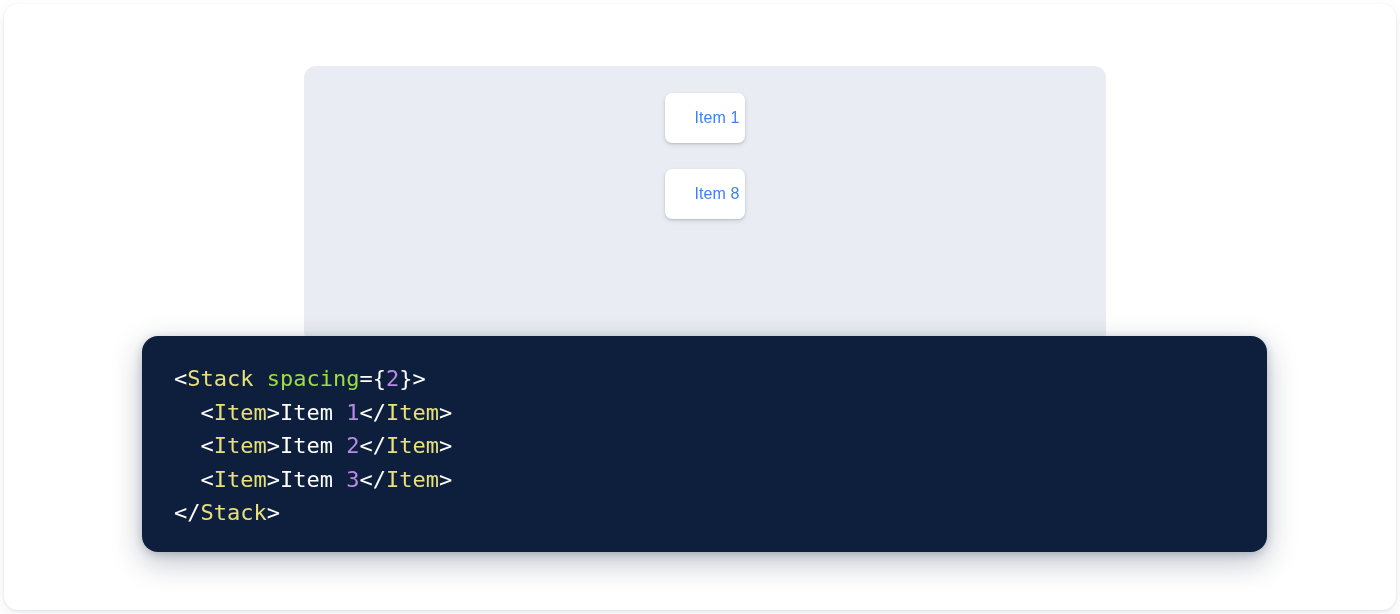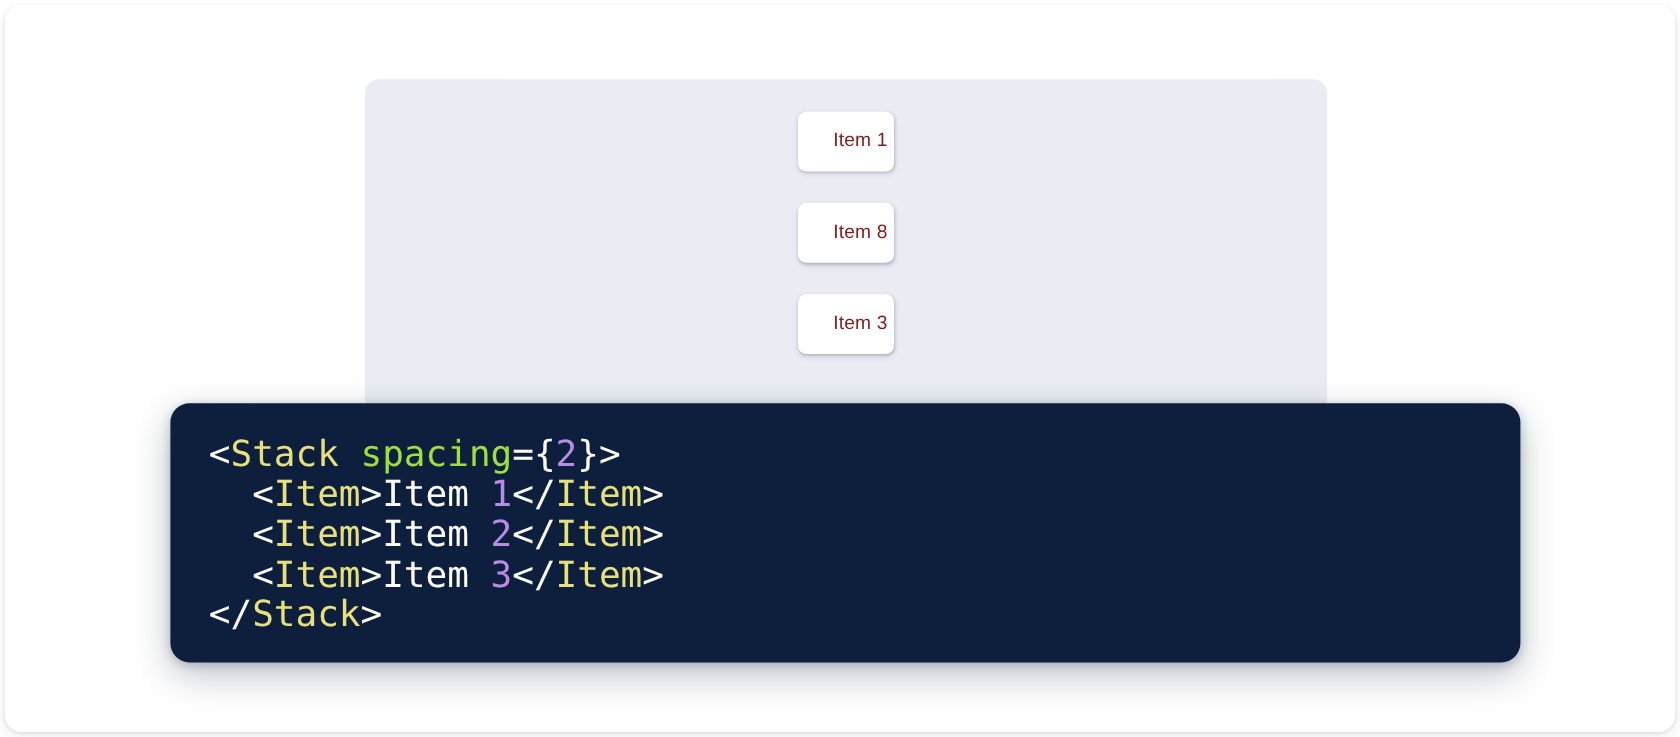--- a/index.html
+++ b/index.html
@@ -56,42 +56,42 @@
 
   .stack-item {
     width: 80px;
     height: 50px;
     background: #ffffff;
     border-radius: 7px;
     display: flex;
     align-items: center;
     justify-content: center;
     font-size: 16px;
-    color: #7f1d1d;
+    color: #3b82f6;
     letter-spacing: 0.1px;
     box-shadow: 0 1px 2px rgba(20,30,55,0.16), 0 2px 5px rgba(20,30,55,0.10);
     padding-left: 24px;
   }
 
   
   .code-block {
     position: absolute;
     left: 138px;
     top: 332px;
     width: 1125px;
     height: 216px;
     background: #0d1f3c;
     border-radius: 16px;
     padding: 26px 32px;
     box-shadow: 0 10px 30px rgba(13,31,60,0.28), 0 2px 8px rgba(13,31,60,0.20);
   }
 
   .code {
     font-family: "DejaVu Sans Mono", "Liberation Mono", monospace;
-    font-size: 30px;
+    font-size: 22px;
     line-height: 33.6px;
     color: #ffffff;
     white-space: pre;
     letter-spacing: 0px;
   }
 
   .code .line { display: block; height: 33.6px; }
 
   .tok-punct { color: #ffffff; }
   .tok-tag   { color: #e8e07b; }
@@ -107,23 +107,20 @@
   <div class="outer-card">
 
     <div class="preview-panel">
       <div class="stack" id="stack-container">
           <div class="stack-item">
             <span>Item 1</span>
           </div>
           <div class="stack-item">
             <span>Item 8</span>
           </div>
-          <div class="stack-item">
-            <span>Item 3</span>
-          </div>
         </div>
     </div>
 
     <div class="code-block">
       <div class="code" id="code-body"><span class="line"><span class="tok-punct">&lt;</span><span class="tok-tag">Stack</span><span class="tok-text"> </span><span class="tok-attr">spacing</span><span class="tok-punct">={</span><span class="tok-num">2</span><span class="tok-punct">}&gt;</span></span><span class="line"><span class="tok-text">  </span><span class="tok-punct">&lt;</span><span class="tok-tag">Item</span><span class="tok-punct">&gt;</span><span class="tok-text">Item </span><span class="tok-num">1</span><span class="tok-punct">&lt;/</span><span class="tok-tag">Item</span><span class="tok-punct">&gt;</span></span><span class="line"><span class="tok-text">  </span><span class="tok-punct">&lt;</span><span class="tok-tag">Item</span><span class="tok-punct">&gt;</span><span class="tok-text">Item </span><span class="tok-num">2</span><span class="tok-punct">&lt;/</span><span class="tok-tag">Item</span><span class="tok-punct">&gt;</span></span><span class="line"><span class="tok-text">  </span><span class="tok-punct">&lt;</span><span class="tok-tag">Item</span><span class="tok-punct">&gt;</span><span class="tok-text">Item </span><span class="tok-num">3</span><span class="tok-punct">&lt;/</span><span class="tok-tag">Item</span><span class="tok-punct">&gt;</span></span><span class="line"><span class="tok-punct">&lt;/</span><span class="tok-tag">Stack</span><span class="tok-punct">&gt;</span></span></div>
     </div>
 
   </div>
 
 </div>

